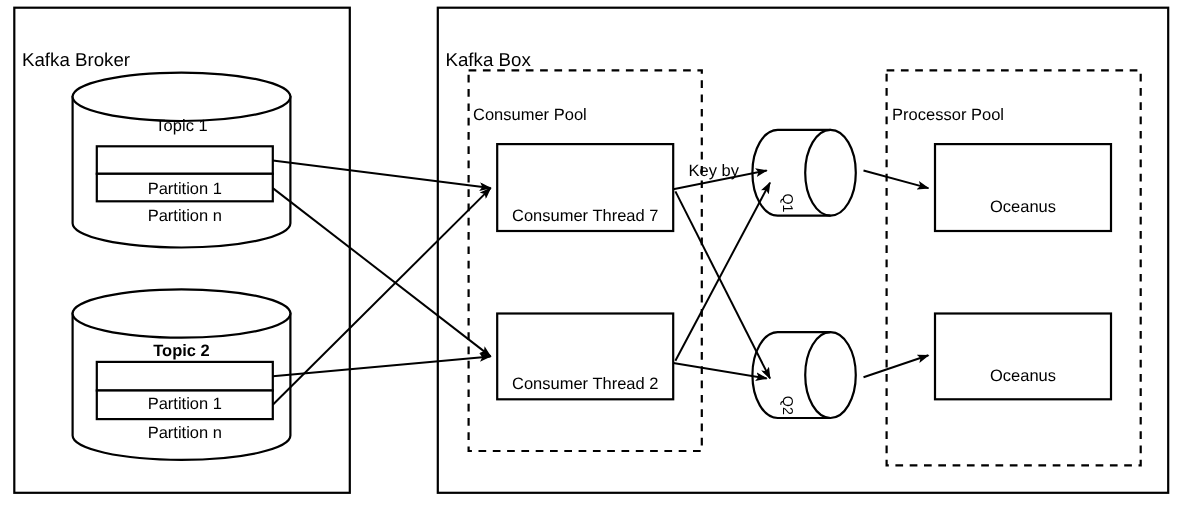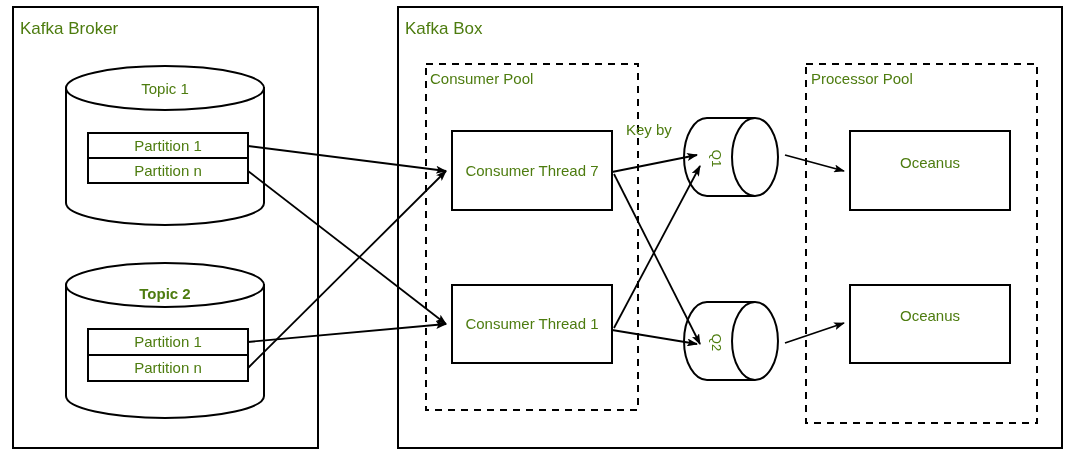--- a/index.html
+++ b/index.html
@@ -38,24 +38,25 @@
     stroke-width: 2;
     stroke-dasharray: 7 6;
   }
   .conn {
     fill: none;
     stroke: #000000;
     stroke-width: 1.8;
   }
   .lbl {
     position: absolute;
-    color: #4d7c0f;
+    color: #000000;
     font-size: 15px;
     line-height: 17px;
     white-space: nowrap;
+    margin-top: 26px;
   }
   .lbl-container {
     font-size: 17px;
   }
   .lbl-center {
     text-align: center;
     transform: translateX(-50%);
   }
   .lbl-vert {
     font-size: 13px;
@@ -143,21 +144,21 @@
   <div class="lbl lbl-center" style="left:168px; top:162px;">Partition n</div>
 
   <div class="lbl lbl-center" style="left:165px; top:285px;font-weight:bold;">Topic 2</div>
 
   <div class="lbl lbl-center" style="left:168px; top:333px;">Partition 1</div>
 
   <div class="lbl lbl-center" style="left:168px; top:359px;">Partition n</div>
 
   <div class="lbl lbl-center" style="left:532px; top:162px;">Consumer Thread 7</div>
 
-  <div class="lbl lbl-center" style="left:532px; top:315px;">Consumer Thread 1</div>
+  <div class="lbl lbl-center" style="left:532px; top:315px;">Consumer Thread 2</div>
 
   <div class="lbl" style="left:626px; top:121px;">Key by</div>
 
   <div class="lbl lbl-vert" style="left:708px; top:150px; transform: rotate(90deg);">Q1</div>
 
   <div class="lbl lbl-vert" style="left:708px; top:334px; transform: rotate(90deg);">Q2</div>
 
   <div class="lbl two-line" style="left:930px; top:153px;">
     <div>Oceanus</div>
   </div>

